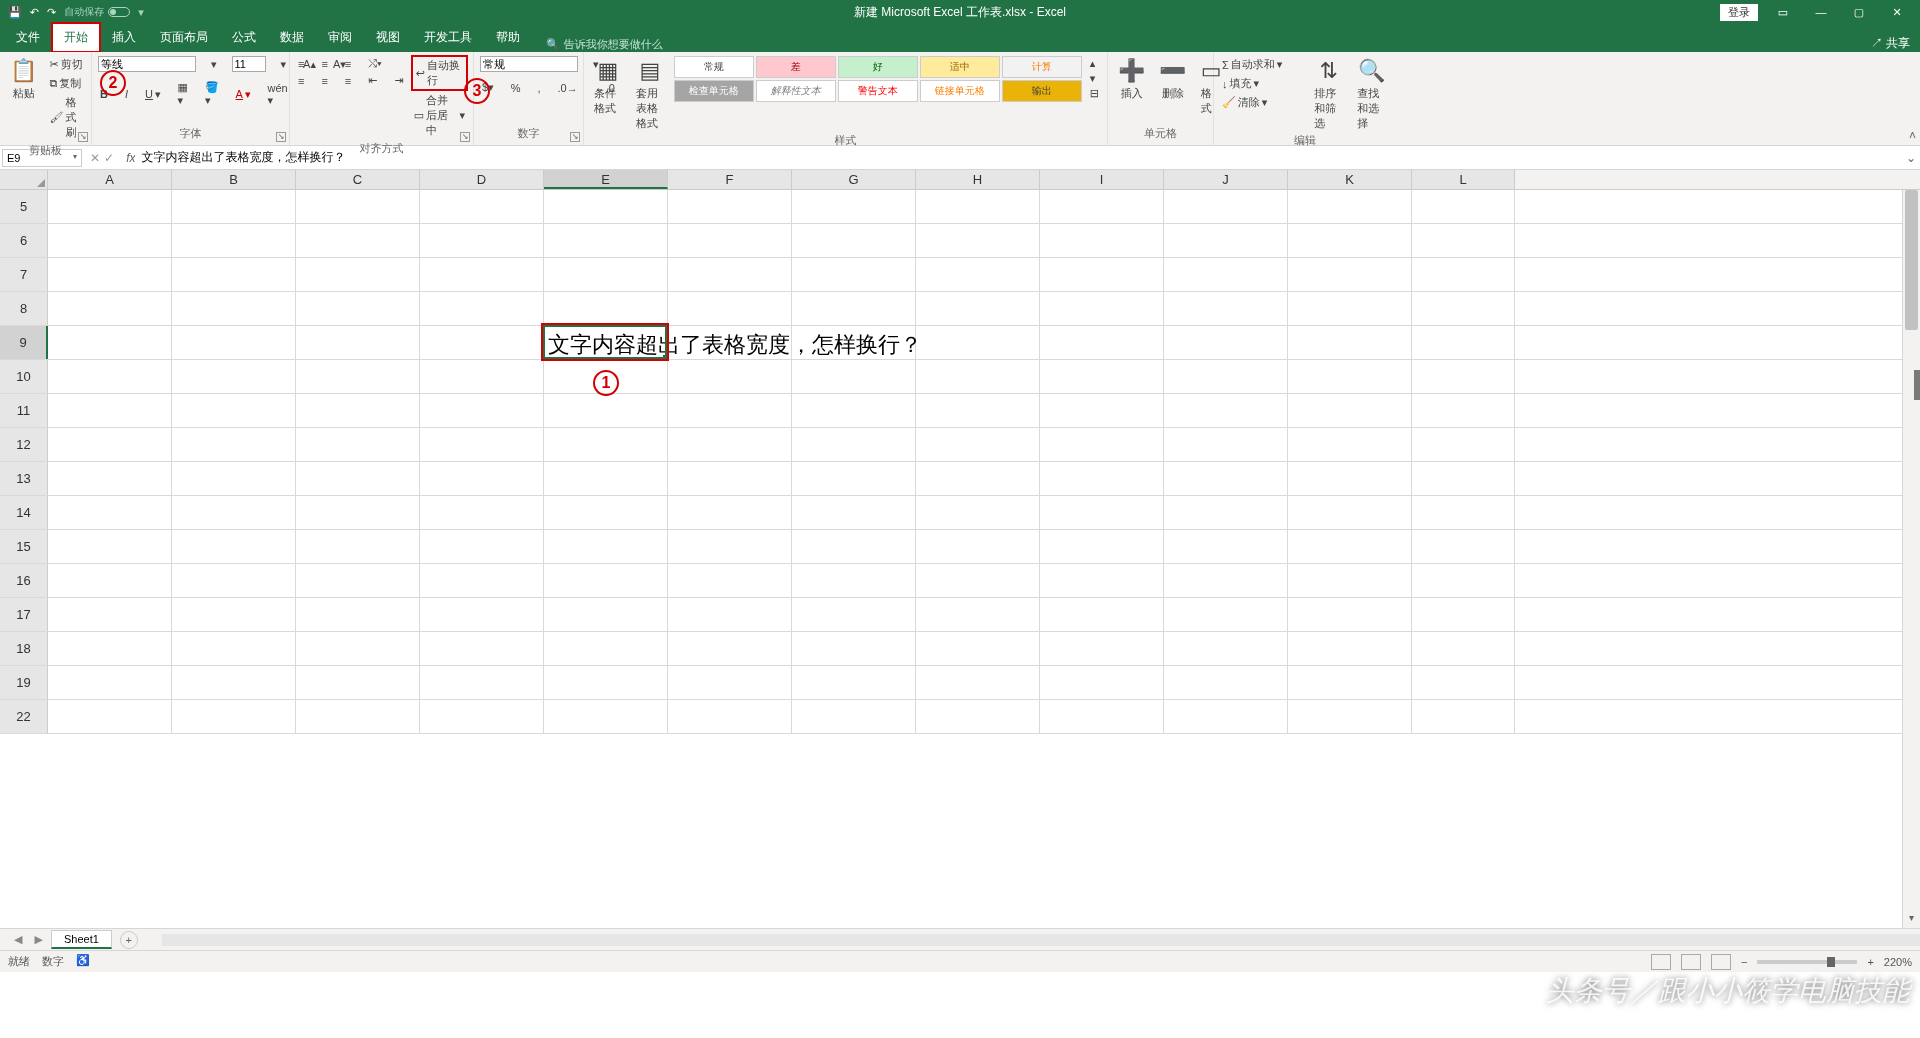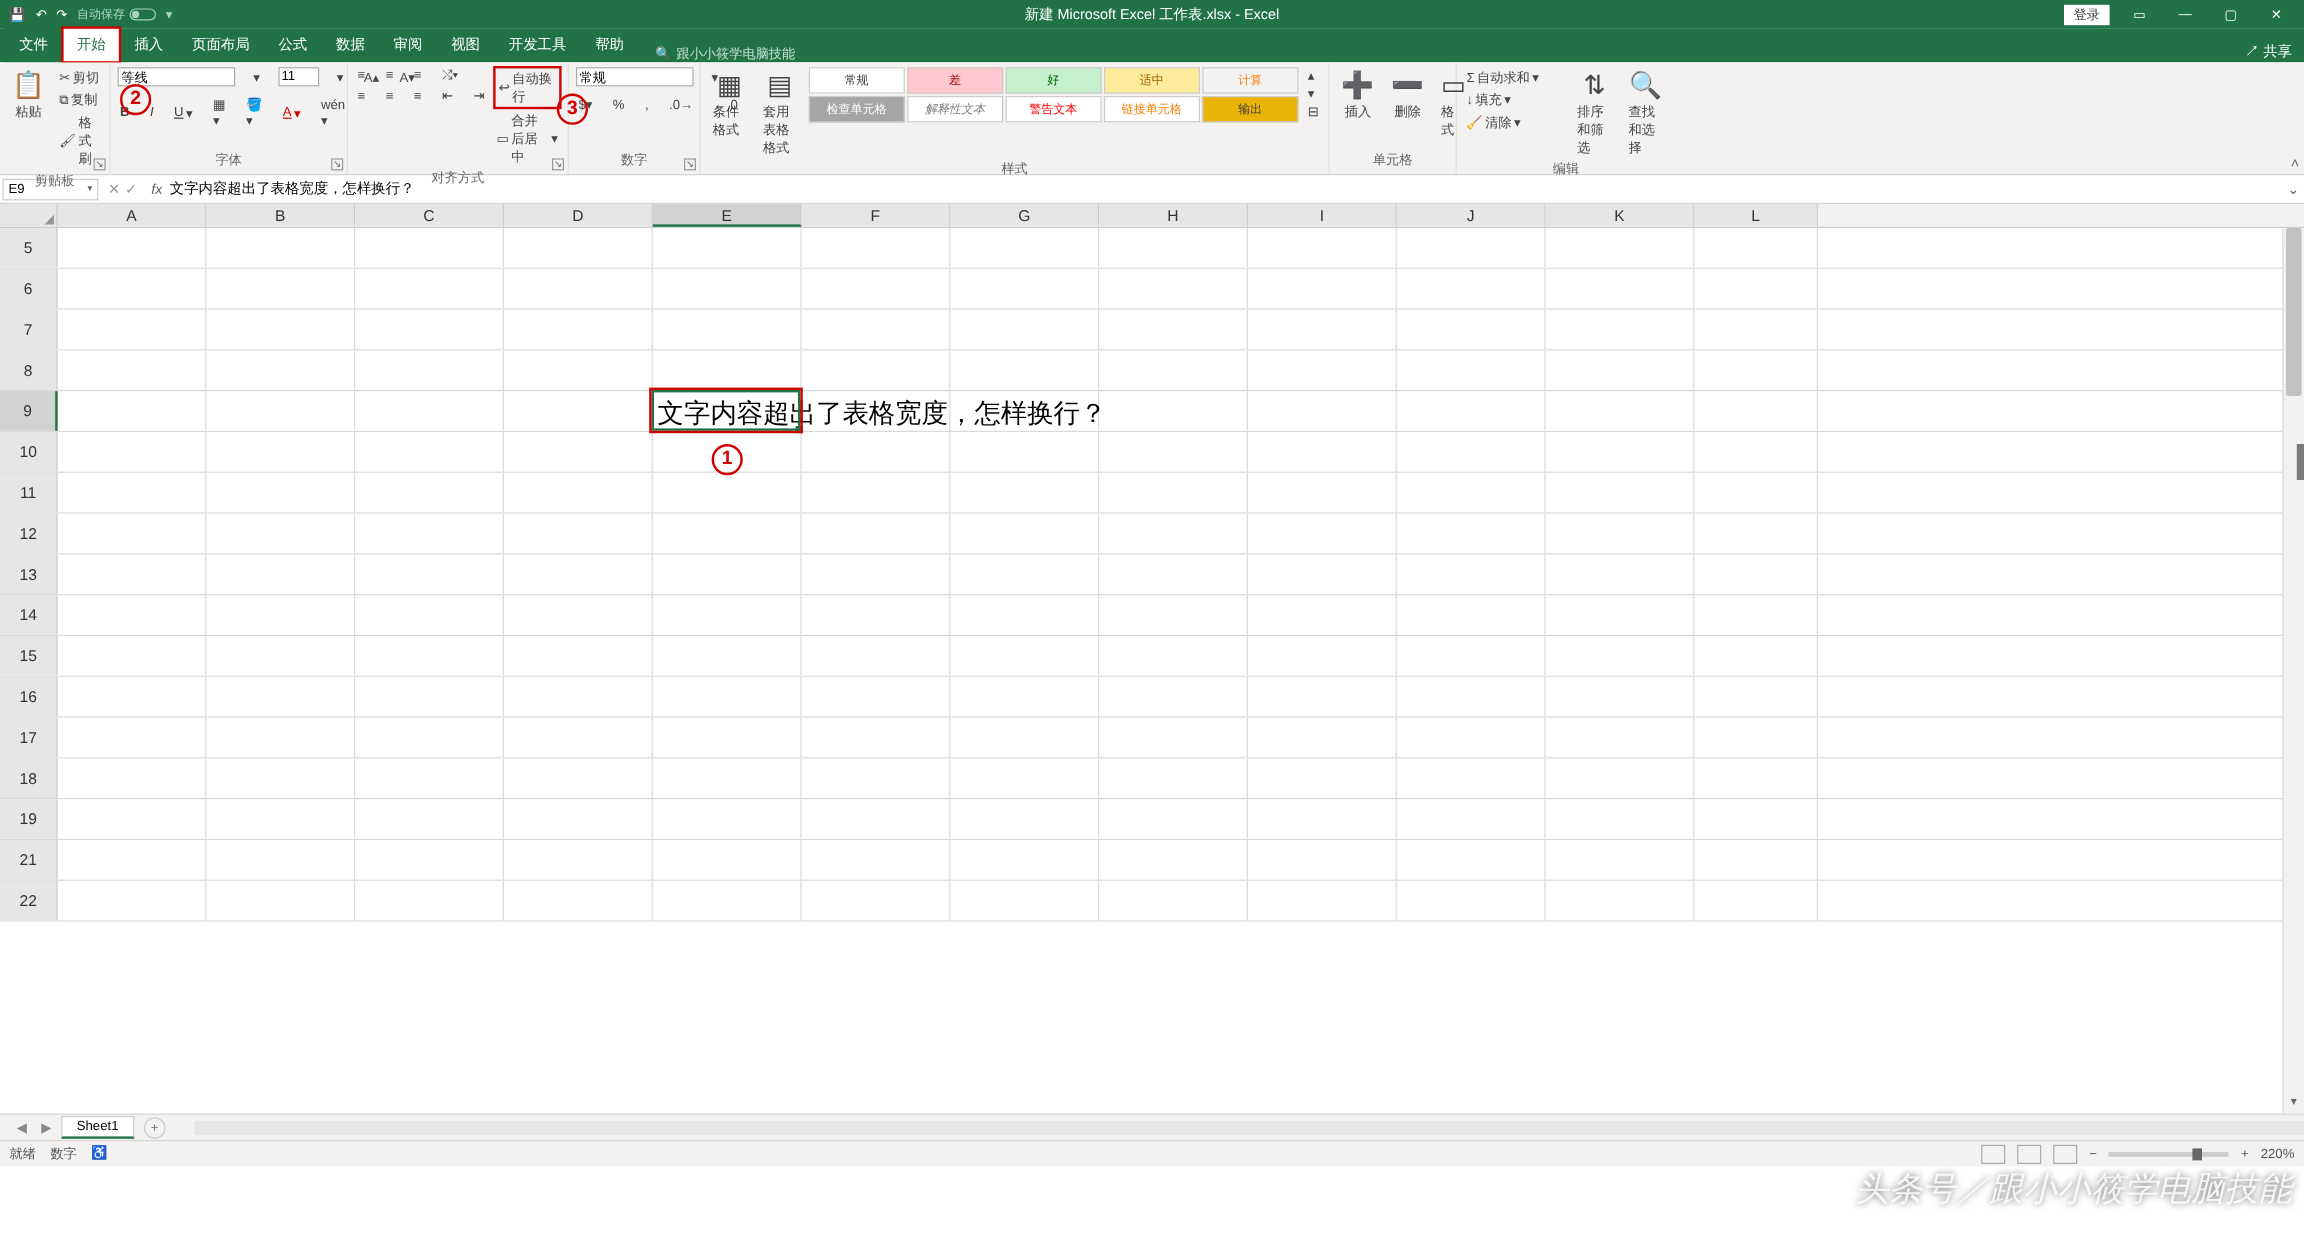--- a/index.html
+++ b/index.html
@@ -118,21 +118,21 @@
   <div class="tab">插入</div>
   <div class="tab">页面布局</div>
   <div class="tab">公式</div>
   <div class="tab">数据</div>
   <div class="tab">审阅</div>
   <div class="tab">视图</div>
   <div class="tab">开发工具</div>
   <div class="tab">帮助</div>
   <div class="tellme">
     <span>🔍</span>
-    <span>跟小小筱学电脑技能</span>
+    <span>告诉我你想要做什么</span>
   </div>
   <div class="share">↗ <span>共享</span></div>
 </div>
 
 <div class="ribbon">
 
   <div class="group" style="width:92px;">
     <div class="group-body">
       <div class="big-btn">
         <span class="ico">📋</span>
@@ -568,35 +568,20 @@
         <div class="cell" style="width: 124px;"></div>
         <div class="cell" style="width: 124px;"></div>
         <div class="cell" style="width: 124px;"></div>
         <div class="cell" style="width: 124px;"></div>
         <div class="cell" style="width: 124px;"></div>
         <div class="cell" style="width: 124px;"></div>
         <div class="cell" style="width: 124px;"></div>
         <div class="cell" style="width: 103px;"></div>
       </div>
       <div class="row-line">
-        <div class="row-h">21</div>
-        <div class="cell" style="width: 124px;"></div>
-        <div class="cell" style="width: 124px;"></div>
-        <div class="cell" style="width: 124px;"></div>
-        <div class="cell" style="width: 124px;"></div>
-        <div class="cell" style="width: 124px;"></div>
-        <div class="cell" style="width: 124px;"></div>
-        <div class="cell" style="width: 124px;"></div>
-        <div class="cell" style="width: 124px;"></div>
-        <div class="cell" style="width: 124px;"></div>
-        <div class="cell" style="width: 124px;"></div>
-        <div class="cell" style="width: 124px;"></div>
-        <div class="cell" style="width: 103px;"></div>
-      </div>
-      <div class="row-line">
         <div class="row-h">22</div>
         <div class="cell" style="width: 124px;"></div>
         <div class="cell" style="width: 124px;"></div>
         <div class="cell" style="width: 124px;"></div>
         <div class="cell" style="width: 124px;"></div>
         <div class="cell" style="width: 124px;"></div>
         <div class="cell" style="width: 124px;"></div>
         <div class="cell" style="width: 124px;"></div>
         <div class="cell" style="width: 124px;"></div>
         <div class="cell" style="width: 124px;"></div>

